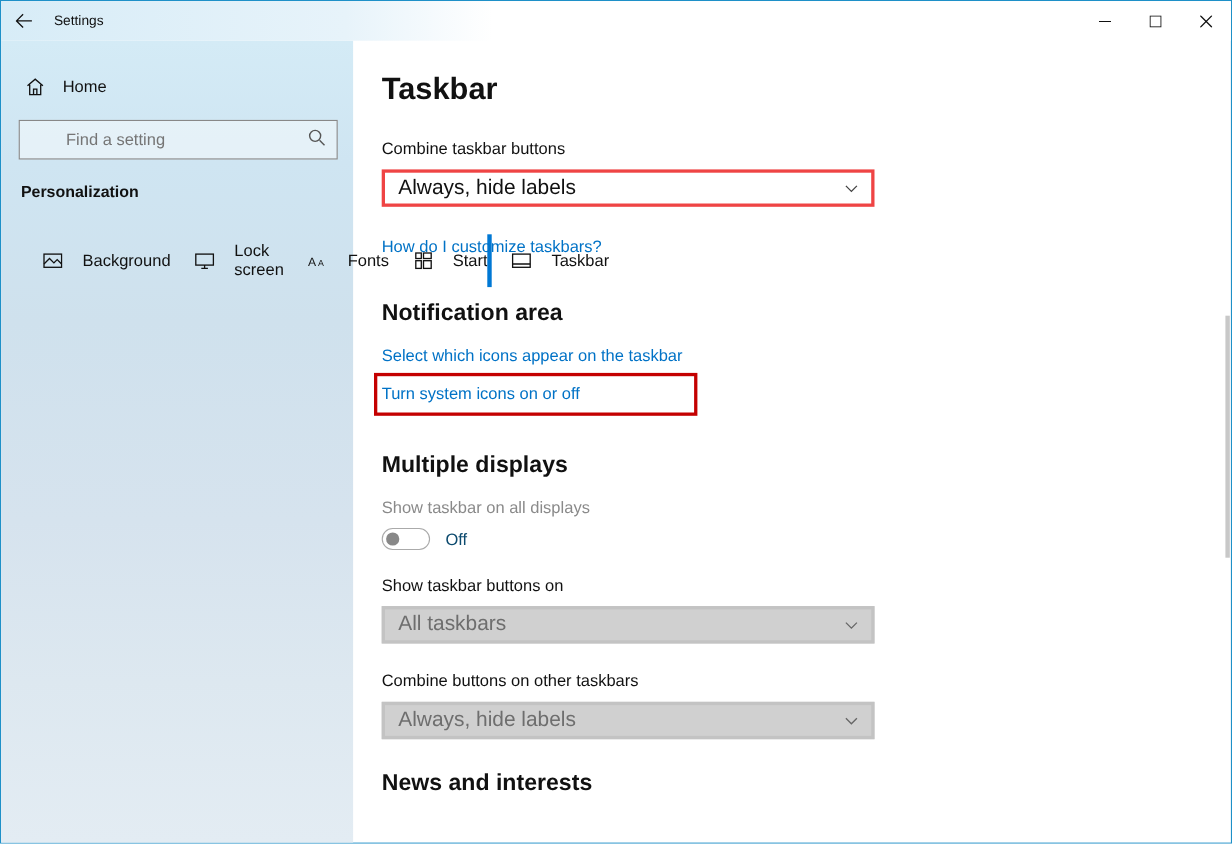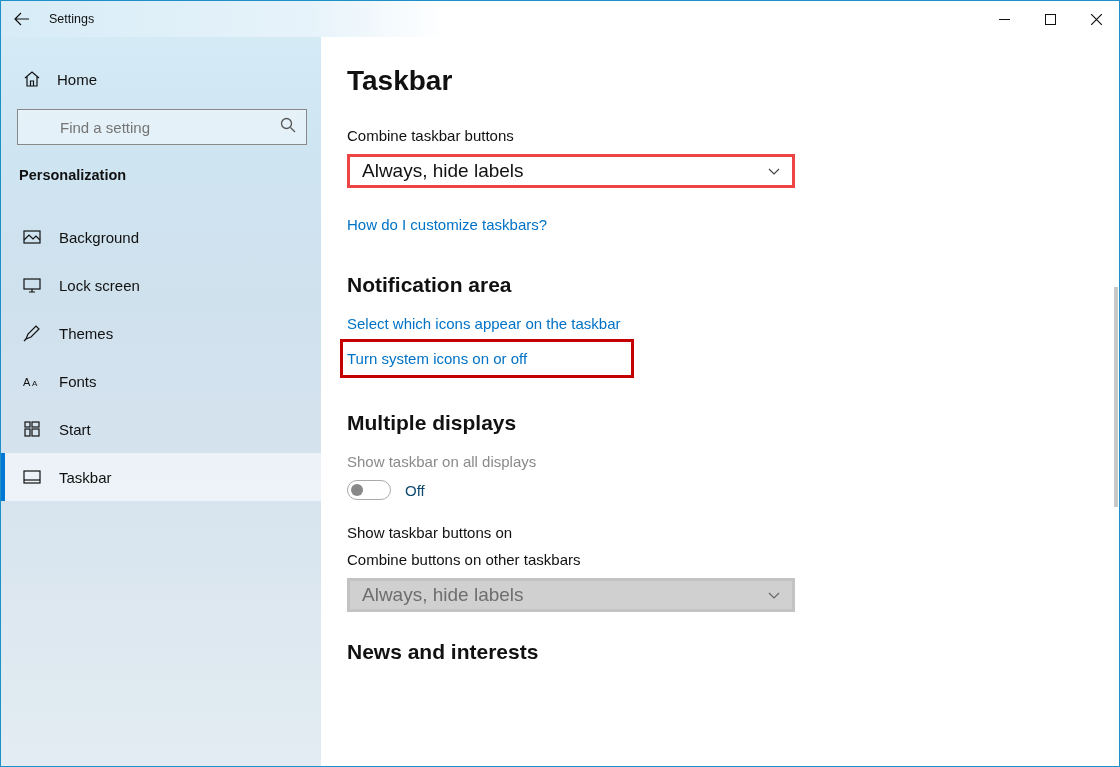--- a/index.html
+++ b/index.html
@@ -38,21 +38,21 @@
   .search-wrap { padding: 8px 14px 10px 16px; }
   .search-box {
     width: 100%; height: 36px; border:1px solid #888;
     background: rgba(255,255,255,0.45); display:flex; align-items:center;
     padding: 0 10px; justify-content:space-between;
   }
   .search-box input {
     border:none; outline:none; background:transparent; font-size:15px; color:#555; width: 240px; margin-left: 32px;
   }
   .category-label { font-size:14.5px; font-weight:600; color:#111; padding: 12px 0 16px 18px;}
-  .nav-list { display:flex; flex-direction:column; margin-top:14px;}
+  .nav-list { display:flex; flex-direction:row; margin-top:14px;padding-left:16px;}
   .nav-item {
     display:flex; align-items:center; gap:18px; height:48px;
     padding-left:22px; font-size:15px; color:#111; cursor:pointer; position:relative;
   }
   .nav-item.selected { background: rgba(255,255,255,0.55);}
   .nav-item.selected::before {
     content:""; position:absolute; left:0; top:0; bottom:0; width:4px; background:#0078d4;
   }
   .nav-icon { width:18px; height:18px; display:flex; align-items:center; justify-content:center;}
   .nav-icon svg { stroke:#111; fill:none;}
@@ -152,29 +152,20 @@
           <span class="nav-icon">
               <svg width="18" height="18" viewBox="0 0 18 18">
                 <rect x="1" y="3" width="16" height="10" stroke-width="1.2"></rect>
                 <path d="M6 16 H12 M9 13 V16" stroke-width="1.2"></path>
               </svg>
             </span>
           <span>Lock screen</span>
         </div>
         <div class="nav-item">
           <span class="nav-icon">
-              <svg width="18" height="18" viewBox="0 0 18 18">
-                <path d="M3 15 L5 10 L13 2 L16 5 L8 13 Z" stroke-width="1.2"></path>
-                <path d="M3 15 L1 17" stroke-width="1.2"></path>
-              </svg>
-            </span>
-          <span>Themes</span>
-        </div>
-        <div class="nav-item">
-          <span class="nav-icon">
               <svg width="18" height="14" viewBox="0 0 18 14">
                 <text x="0" y="12" font-size="11" font-family="Segoe UI" fill="#111" stroke="none">A</text>
                 <text x="9" y="12" font-size="8" font-family="Segoe UI" fill="#111" stroke="none">A</text>
               </svg>
             </span>
           <span>Fonts</span>
         </div>
         <div class="nav-item">
           <span class="nav-icon">
               <svg width="18" height="18" viewBox="0 0 18 18">
@@ -218,20 +209,26 @@
       <div><span class="link highlighted">Turn system icons on or off</span></div>
 
       <h2 class="section-title">Multiple displays</h2>
       <div class="field-label disabled">Show taskbar on all displays</div>
       <div class="toggle-row">
         <div class="toggle off disabled"></div>
         <span class="toggle-label disabled">Off</span>
       </div>
 
       <div class="field-label">Show taskbar buttons on</div>
+      <div class="dropdown disabled" style="margin-bottom:26px">
+        <span>All taskbars</span>
+        <svg class="chev" viewBox="0 0 12 12">
+            <path d="M1 4 L6 9 L11 4" stroke="#666" fill="none" stroke-width="1.2"></path>
+          </svg>
+      </div>
 
       <div class="field-label">Combine buttons on other taskbars</div>
       <div class="dropdown disabled">
         <span>Always, hide labels</span>
         <svg class="chev" viewBox="0 0 12 12">
             <path d="M1 4 L6 9 L11 4" stroke="#666" fill="none" stroke-width="1.2"></path>
           </svg>
       </div>
 
       <h2 class="section-title">News and interests</h2>

